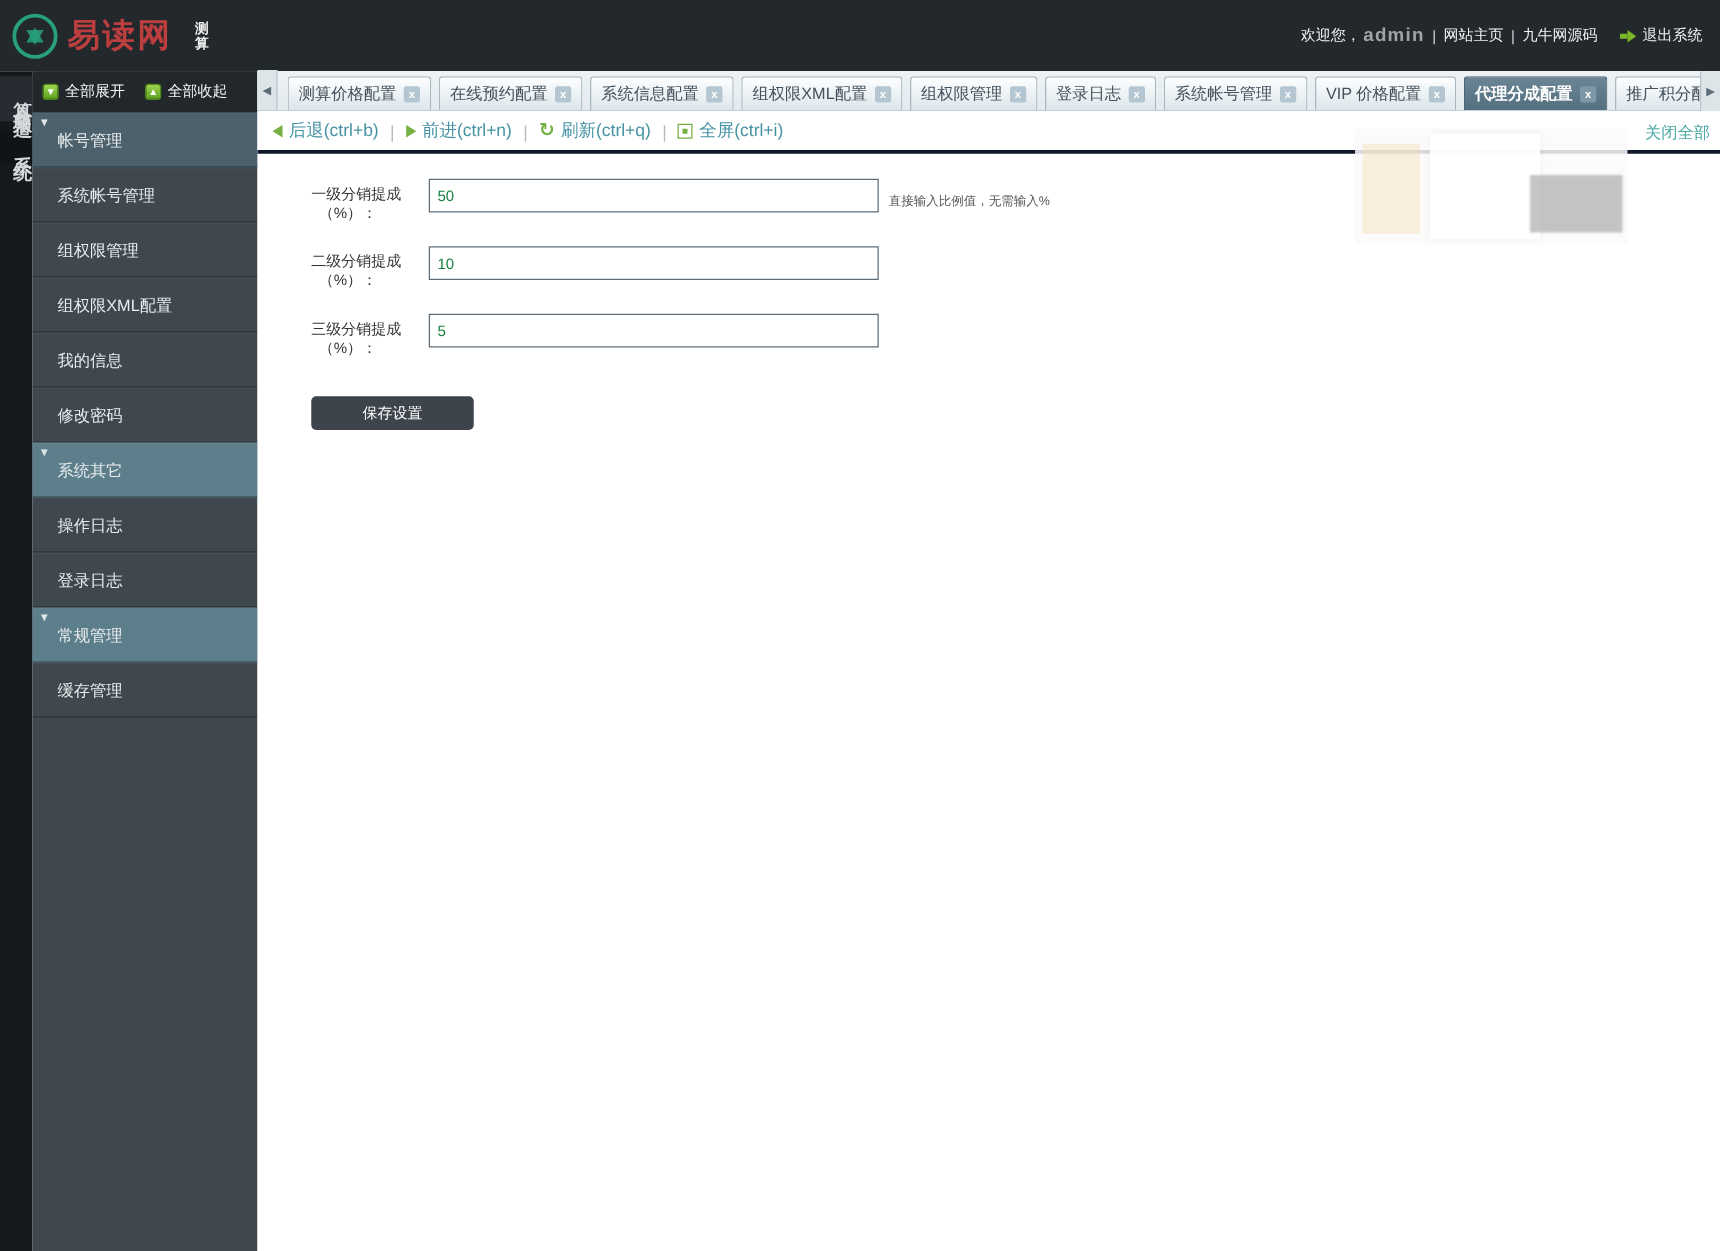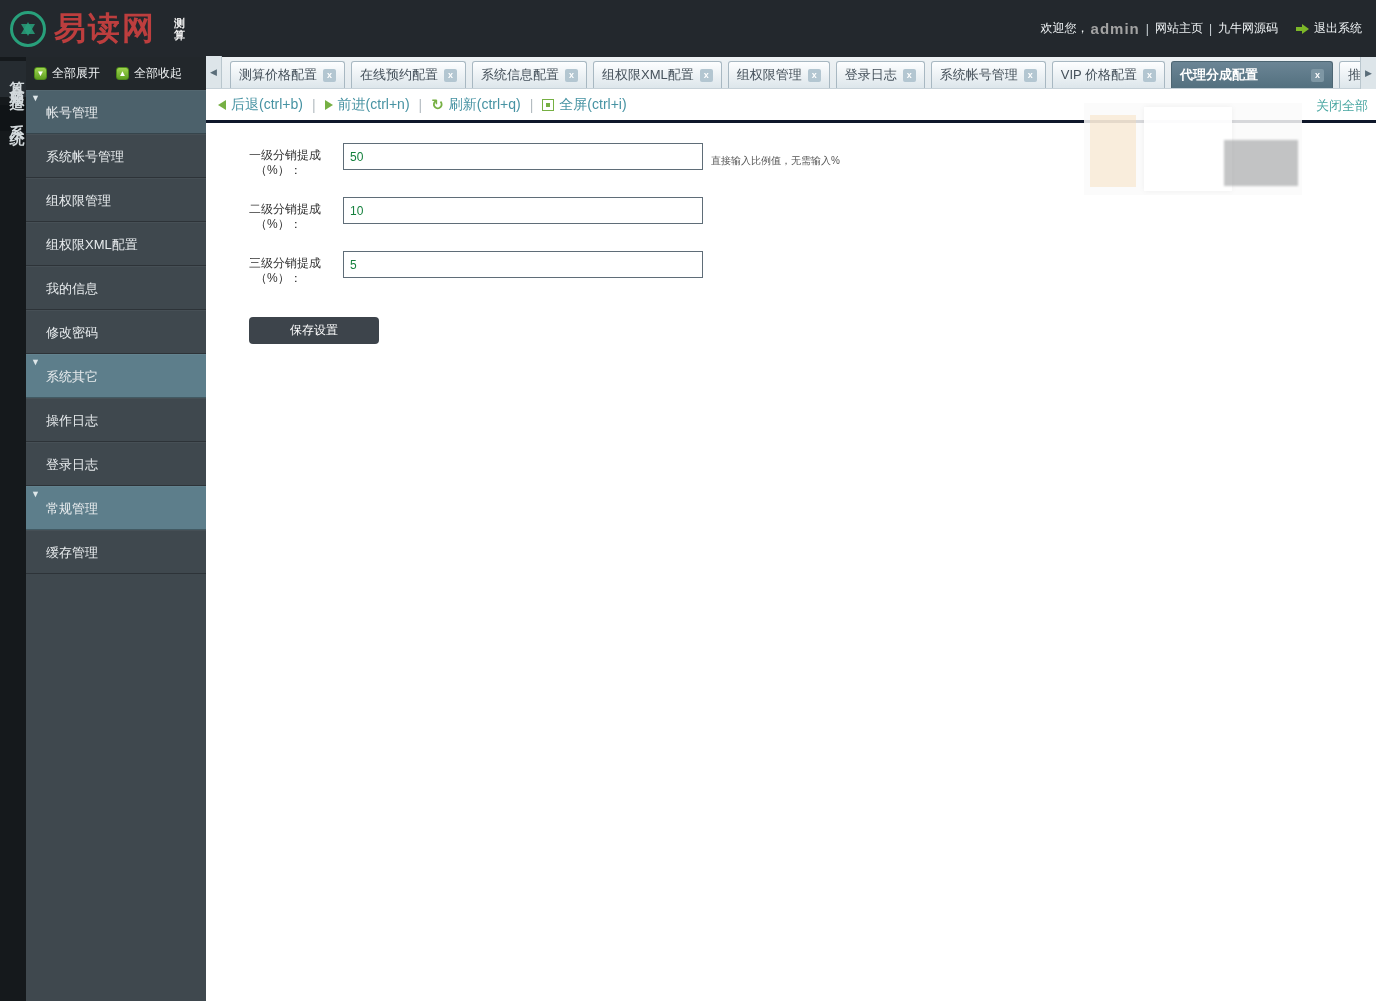--- a/index.html
+++ b/index.html
@@ -12,21 +12,21 @@
     background:#23282d; display:flex; align-items:center; }
   .logo-wrap { display:flex; align-items:center; margin-left:10px; }
   .logo-circle { width:36px; height:36px; border:3px solid #28a07b; border-radius:50%;
     position:relative; display:flex; align-items:center; justify-content:center; }
   .star { position:relative; width:18px; height:16px; }
   .star:before, .star:after { content:""; position:absolute; left:2px; width:0; height:0; }
   .star:before { top:1px; border-left:7px solid transparent; border-right:7px solid transparent;
     border-bottom:12px solid rgba(40,160,123,.85); }
   .star:after { top:3px; border-left:7px solid transparent; border-right:7px solid transparent;
     border-top:12px solid rgba(40,160,123,.85); }
-  .logo-text { color:#bd3e3e; font-size:32px; font-weight:bold; margin-left:8px; letter-spacing:2px; }
+  .logo-text { color:#bd3e3e; font-size:26px; font-weight:bold; margin-left:8px; letter-spacing:2px; }
   .logo-sub { color:#f0f0f0; font-size:11px; line-height:12px; margin-left:18px; width:13px;
     font-weight:bold; }
   .header-right { margin-left:auto; margin-right:14px; display:flex; align-items:center;
     color:#eef2f4; font-size:12px; }
   .header-right .sep { margin:0 6px; color:#cfd6da; }
   .admin-name { color:#a3a3a3; font-weight:bold; font-size:15px; letter-spacing:1px;
     filter:blur(.4px); margin-left:2px; }
   .logout-arrow { display:flex; align-items:center; margin:0 5px 0 18px; }
   .logout-arrow .bar { width:6px; height:4px; background:#7cb728; }
   .logout-arrow .tri { width:0; height:0; border-left:7px solid #7cb728;
@@ -69,21 +69,21 @@
   .tab-scroll.right { position:absolute; right:0; top:0; border-right:none; border-left:1px solid #b9c6cd; }
   .tabs { display:flex; align-items:flex-end; margin-left:8px; height:32px; overflow:hidden;
     width:1140px; }
   .tab { flex:0 0 auto; display:flex; align-items:center; height:27px; margin-right:6px;
     padding:0 8px; border:1px solid #a8b8c2; border-bottom:none; border-radius:3px 3px 0 0;
     background:linear-gradient(#fdfeff,#dde6eb); color:#44505a; font-size:13px; cursor:pointer;
     white-space:nowrap; }
   .tab .x { margin-left:6px; width:13px; height:13px; border-radius:2px; background:#b3c6d1;
     color:#fff; font-size:9px; font-weight:bold; line-height:13px; text-align:center; cursor:pointer; }
   .tab.active { background:linear-gradient(#6b8595,#53707f); border-color:#4d6673;
-    color:#fff; font-weight:bold;gap:47px; }
+    color:#fff; font-weight:bold; }
   .tab.active .x { background:#7e97a4; }
 
   
   .toolbar { position:relative; height:34px; display:flex; align-items:center; padding-left:12px;
     border-bottom:3px solid #0f172a; background:#fff; font-size:14px; }
   .tool-link { display:flex; align-items:center; gap:5px; color:#4793a3; cursor:pointer; }
   .tool-sep { margin:0 9px; color:#b4bcc1; }
   .tri-l { width:0; height:0; border-right:8px solid #76b043;
     border-top:5px solid transparent; border-bottom:5px solid transparent; }
   .tri-r { width:0; height:0; border-left:8px solid #76b043;

